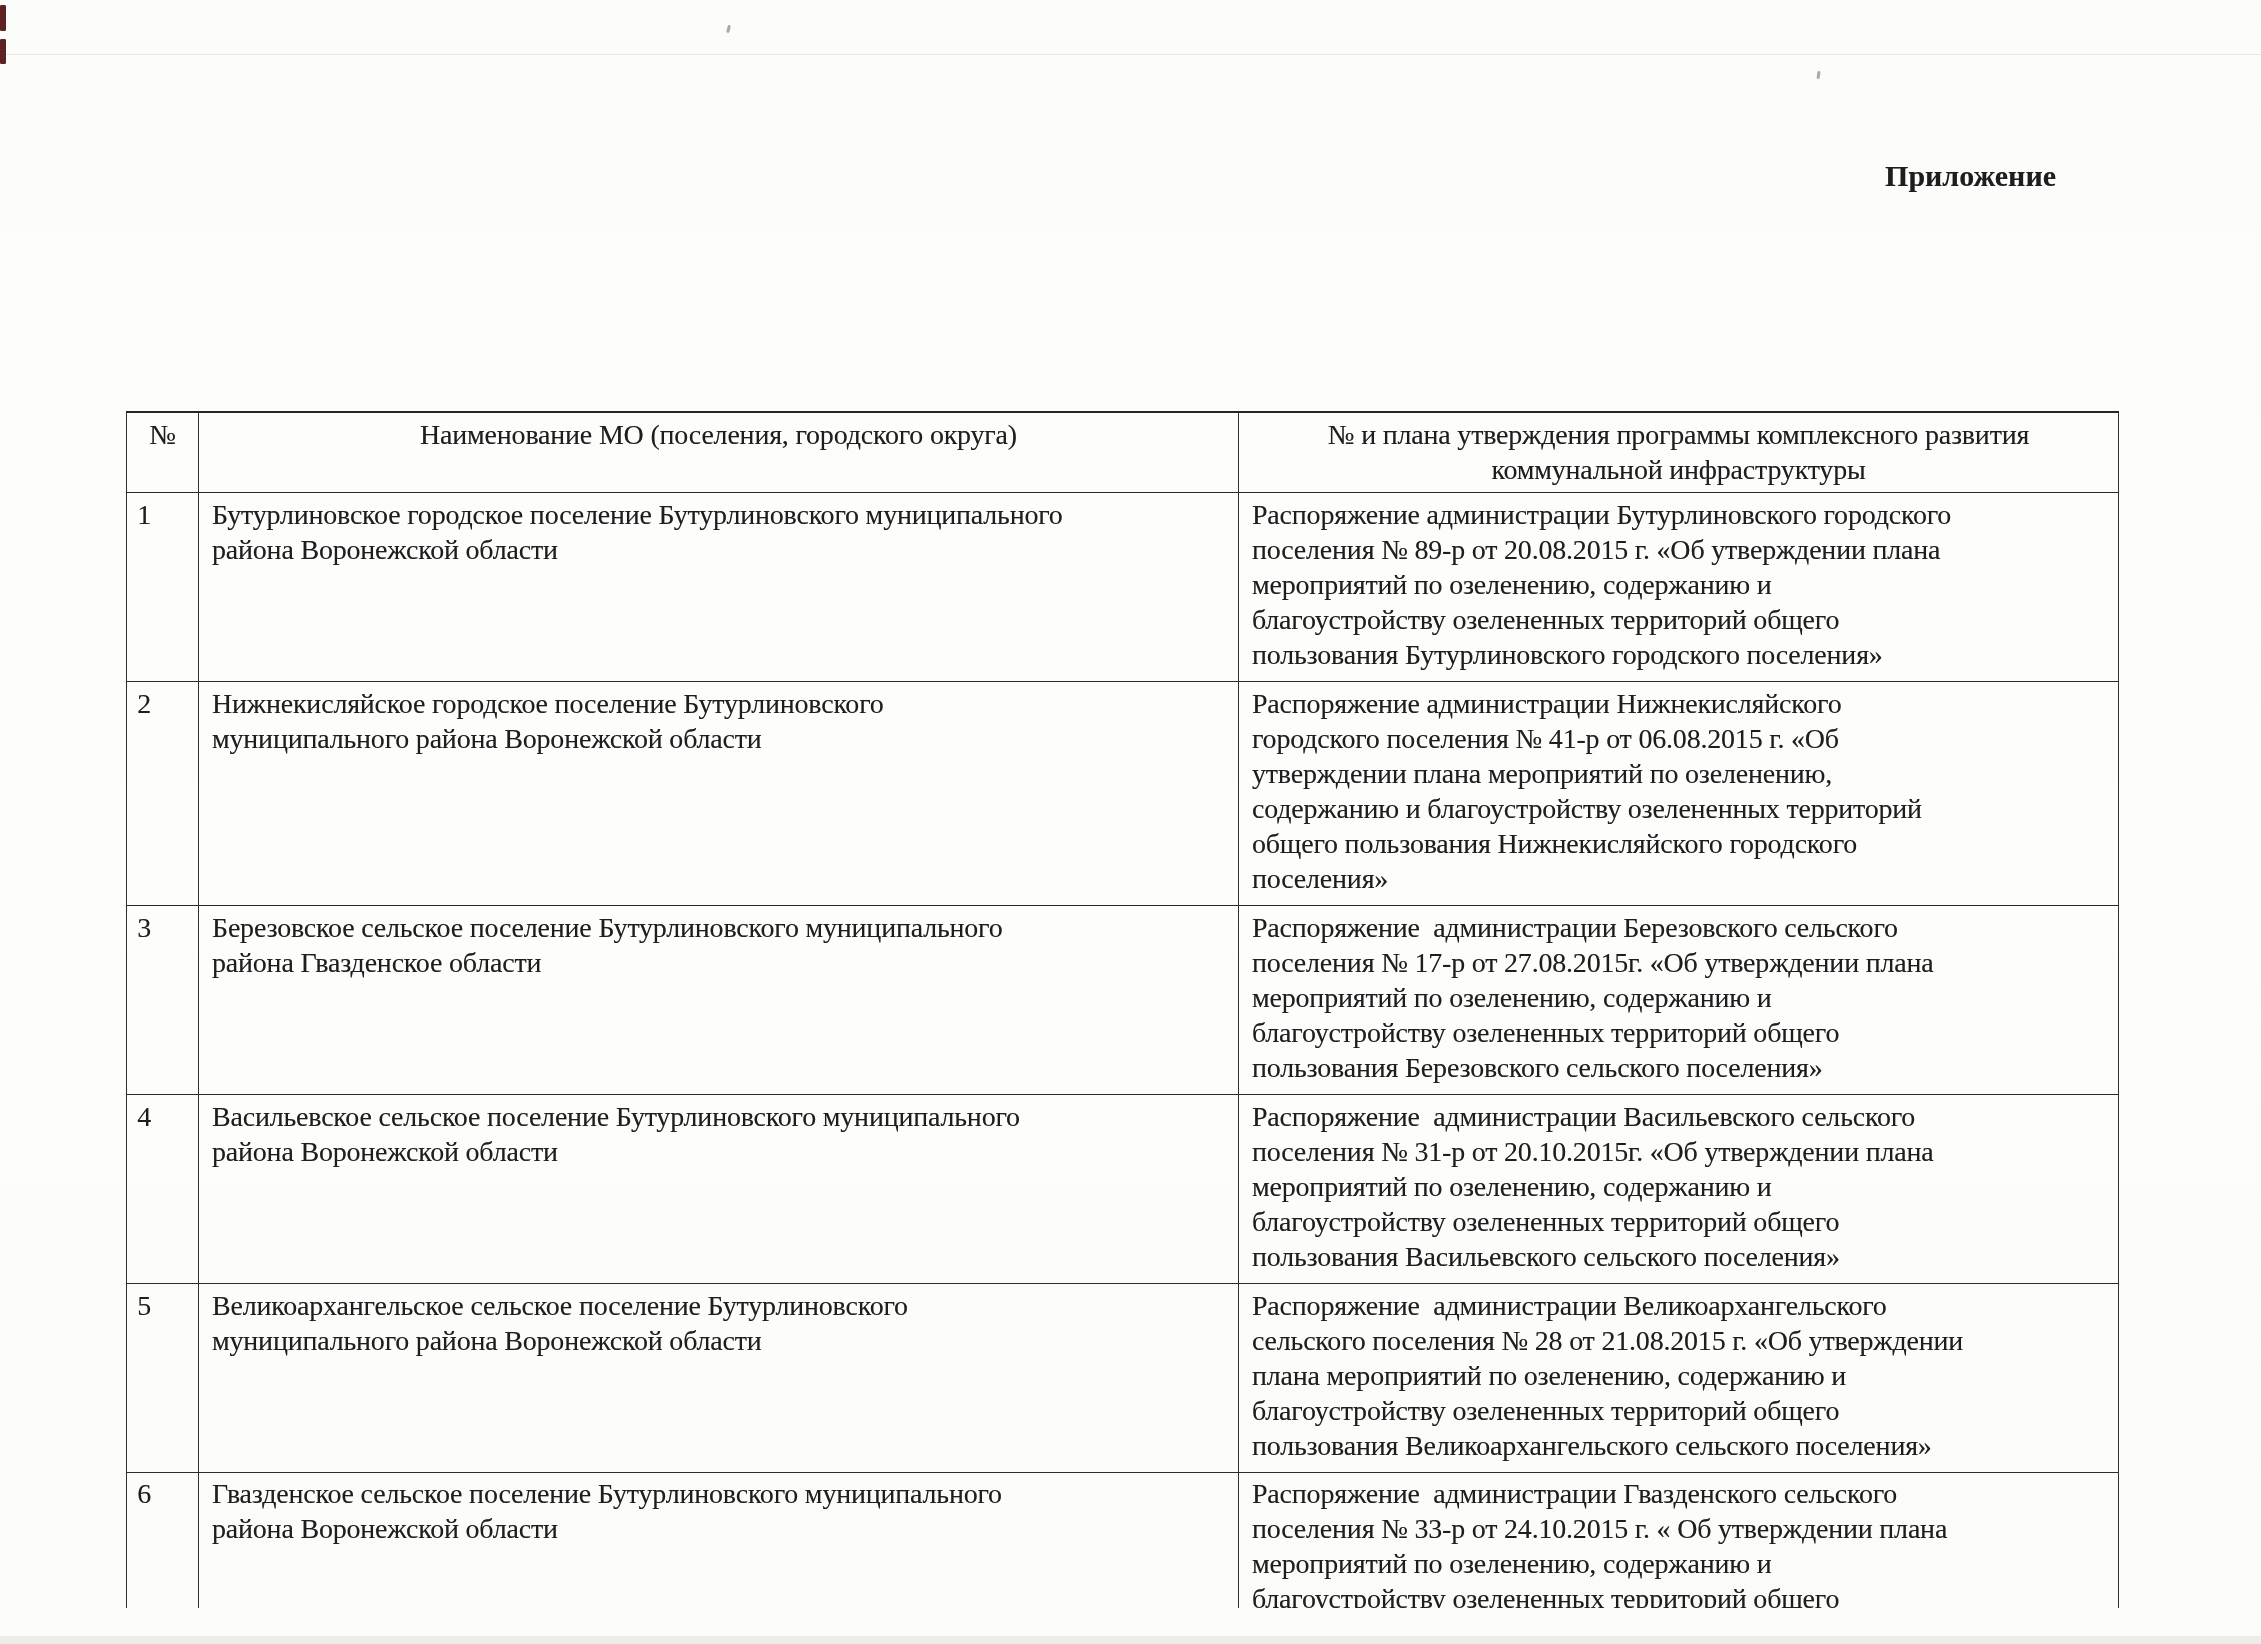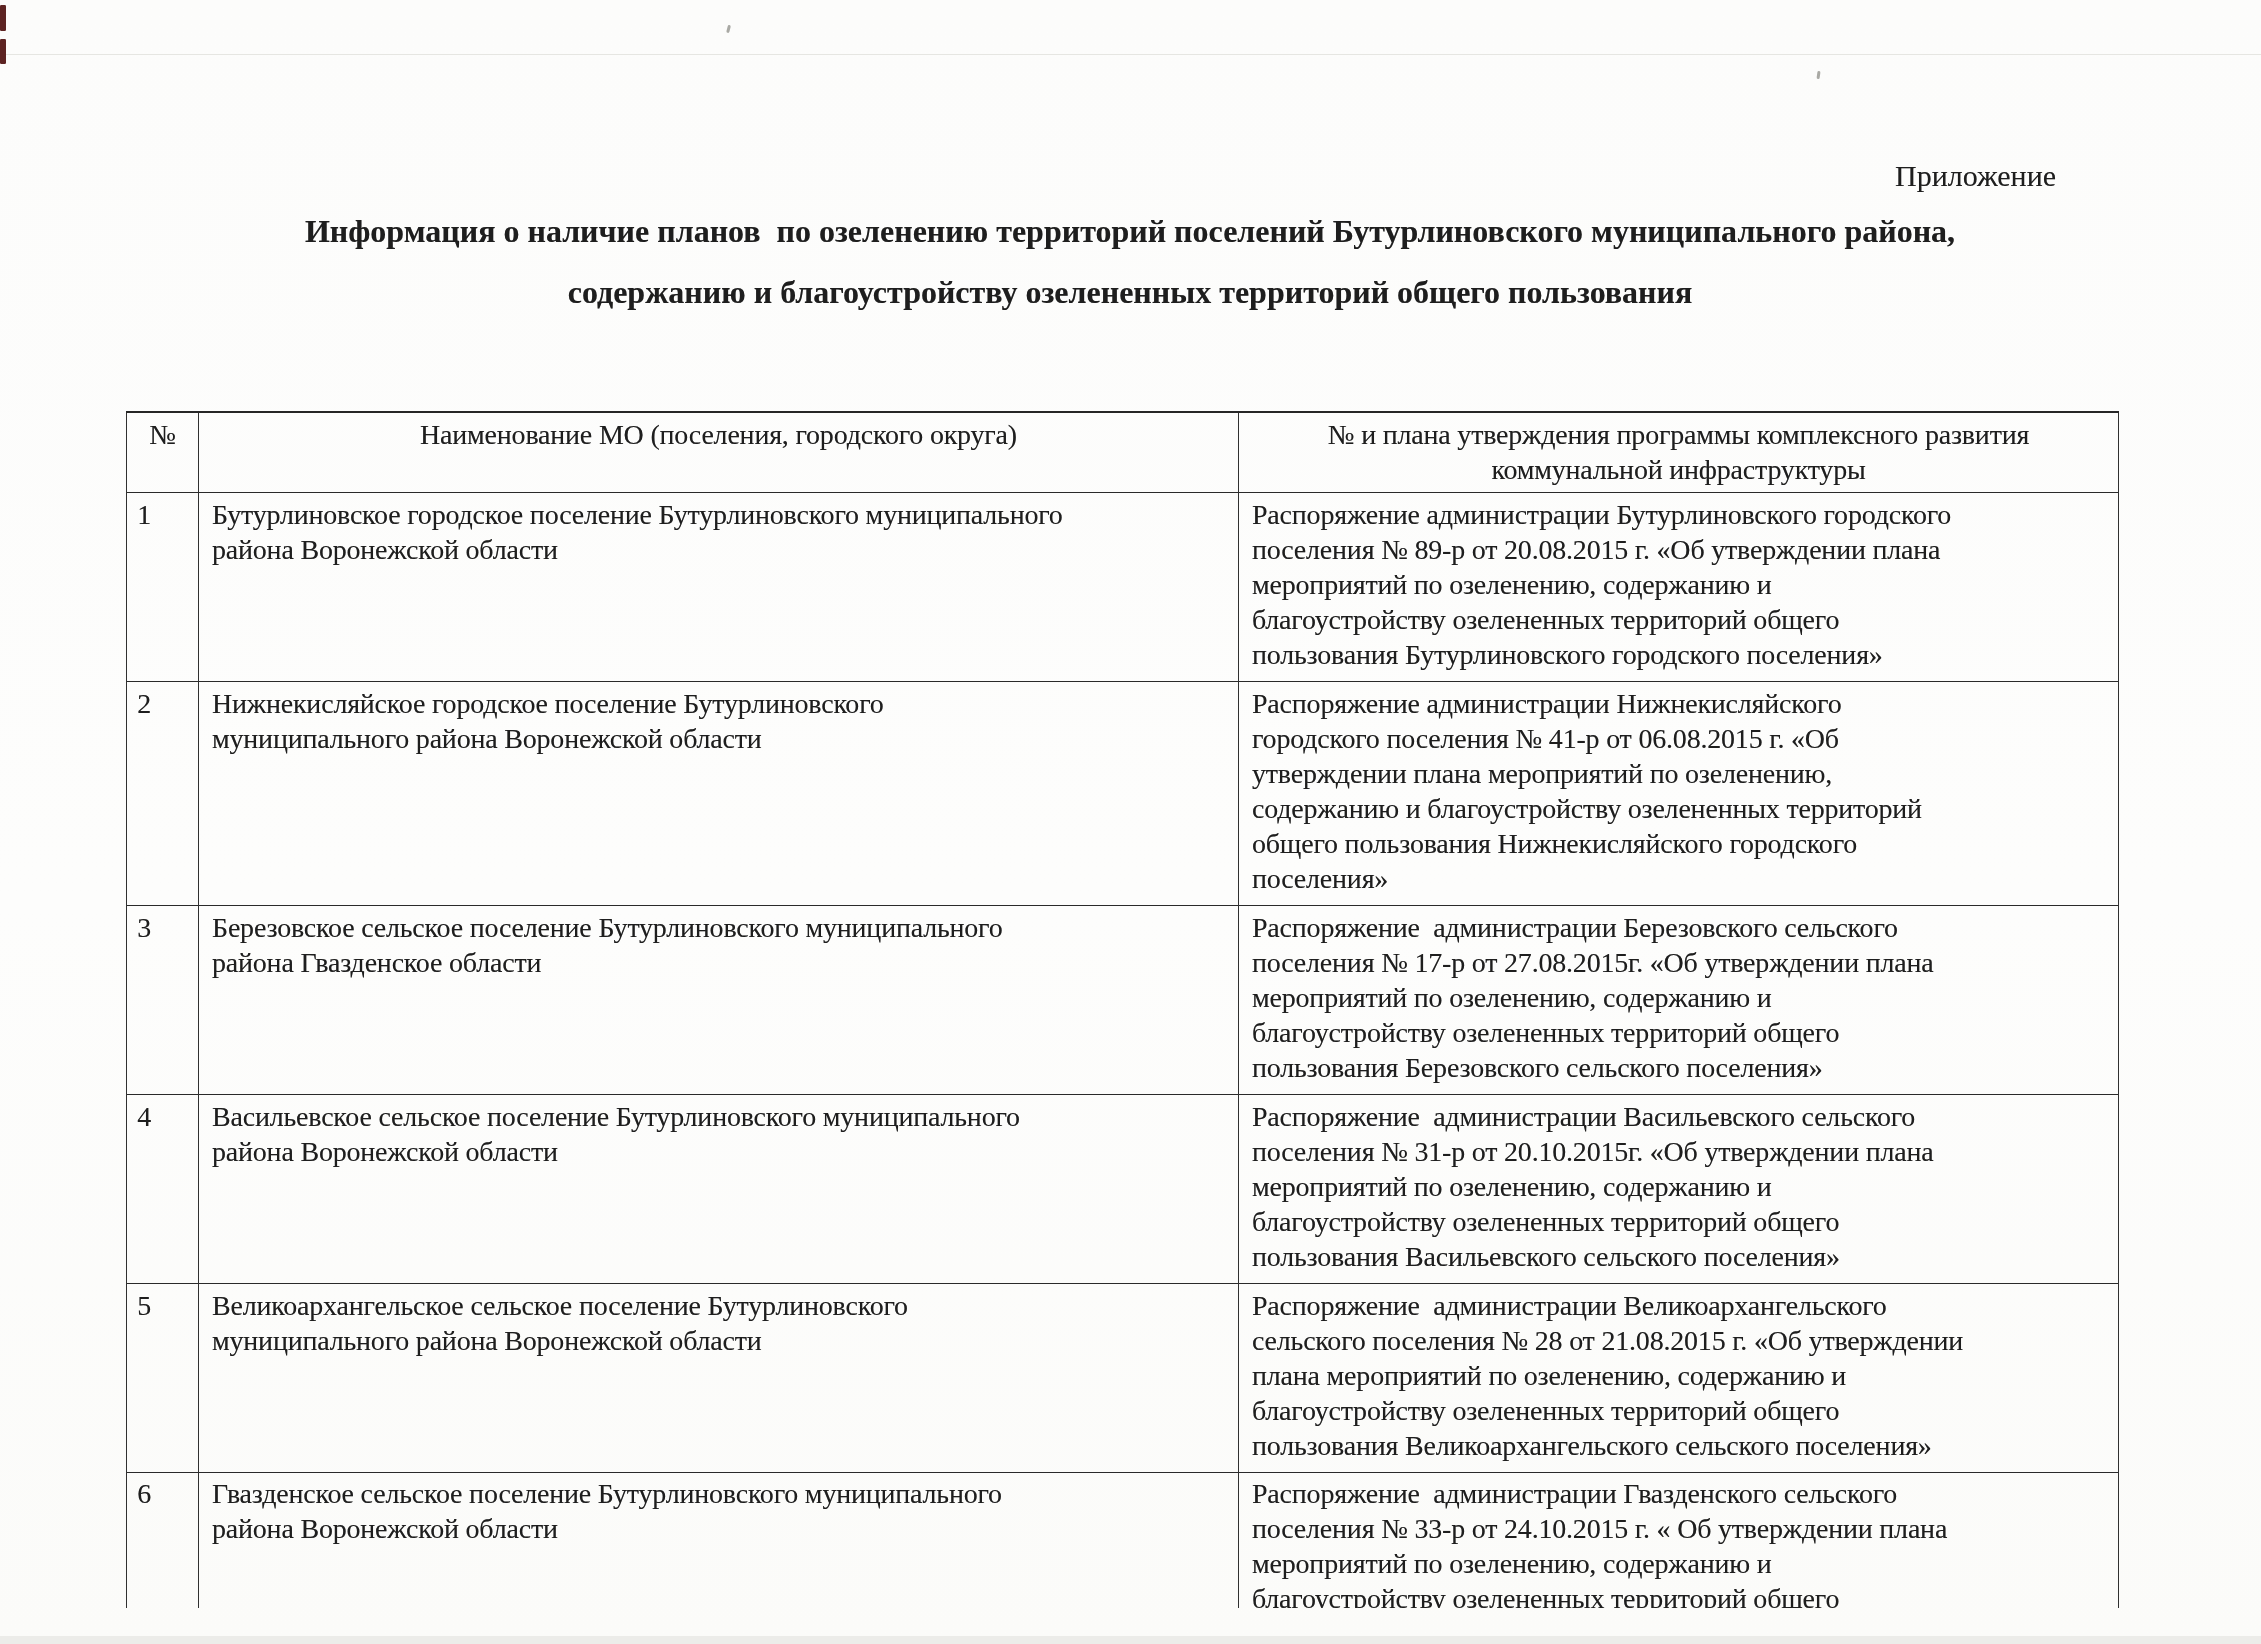--- a/index.html
+++ b/index.html
@@ -36,21 +36,21 @@
   .speck.s2 { left: 1817px; top: 71px; transform: rotate(8deg); }
   .bottom-strip {
     position: absolute; left: 0; bottom: 0;
     width: 2261px; height: 9px;
     background: #ecece9;
   }
 
   
   .annex {
     position: absolute; top: 159px; right: 205px;
-    font-weight: normal; font-size: 30px; line-height: 34px;
+    font-weight: bold; font-size: 30px; line-height: 34px;
     white-space: pre-wrap;
     text-shadow: 0 0 0.6px rgba(40,40,40,.4);
     margin-left: 16px;
   }
   .title {
     position: absolute; top: 201px; left: 64px; width: 2132px;
     text-align: center; font-weight: bold;
     font-size: 32px; line-height: 61px;
     text-shadow: 0 0 0.6px rgba(40,40,40,.4);
   }
@@ -98,24 +98,20 @@
 
   <div class="scan-top-line"></div>
   <div class="edge-mark m1"></div>
   <div class="edge-mark m2"></div>
   <div class="speck s1"></div>
   <div class="speck s2"></div>
   <div class="bottom-strip"></div>
 
   <div class="annex">Приложение</div>
 
-  <div class="title">
-    <div class="title-line">Информация о наличие планов  по озеленению территорий поселений Бутурлиновского муниципального района,</div>
-    <div class="title-line">содержанию и благоустройству озелененных территорий общего пользования</div>
-  </div>
 
   <div class="table-clip">
     <table class="doc-table">
       <colgroup>
           <col class="c1">
           <col class="c2">
           <col class="c3">
         </colgroup>
       <thead>
         <tr>

